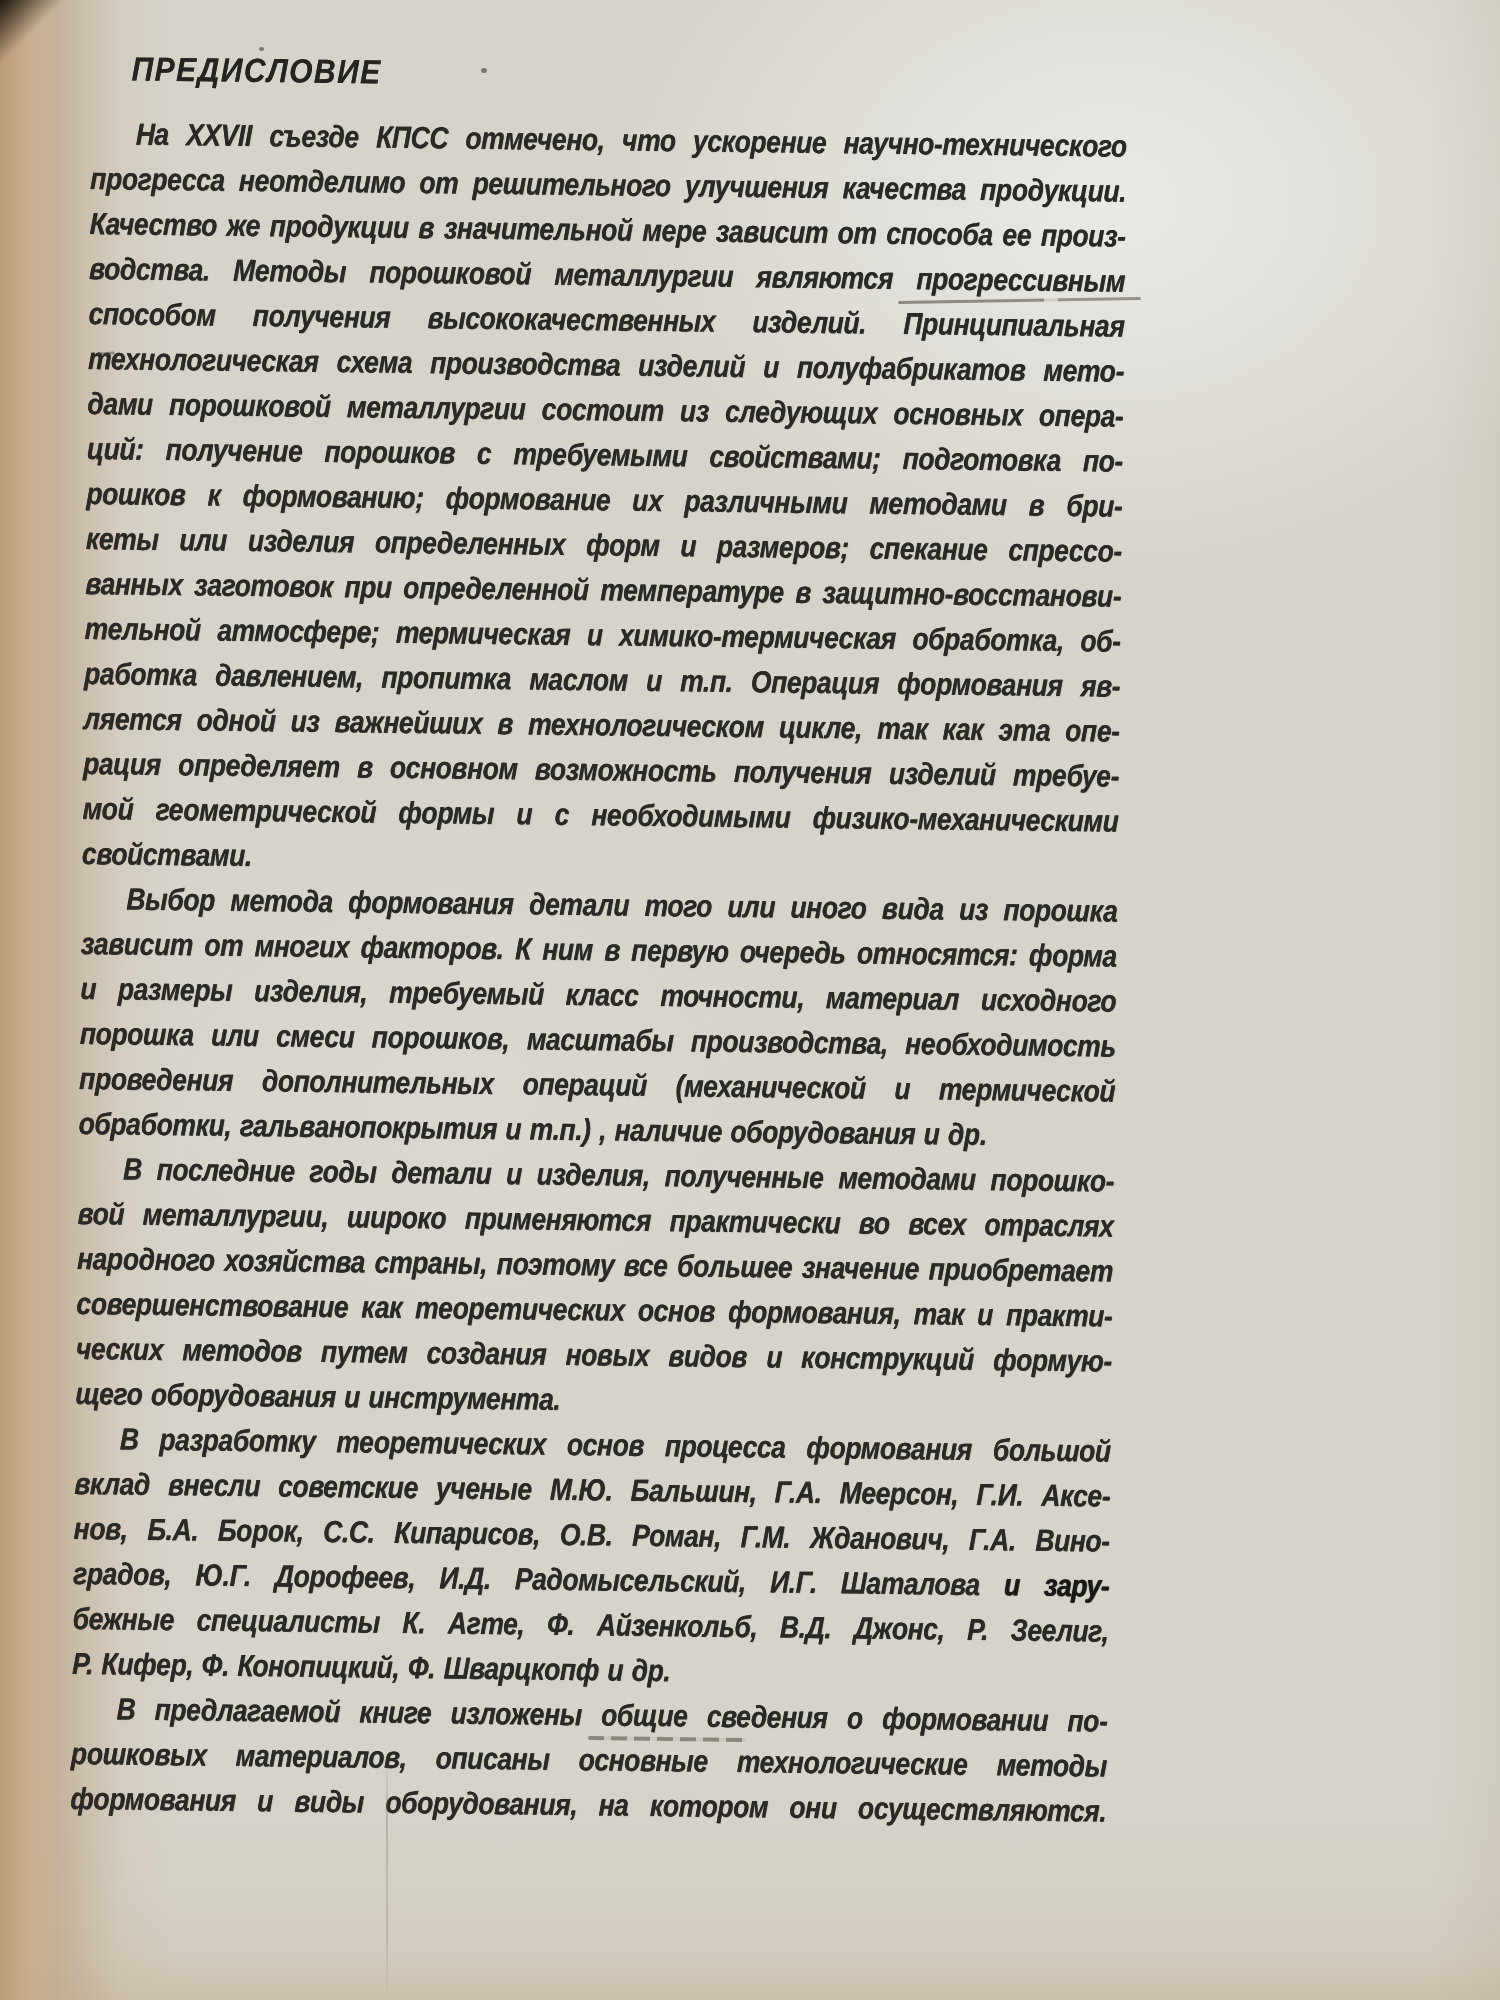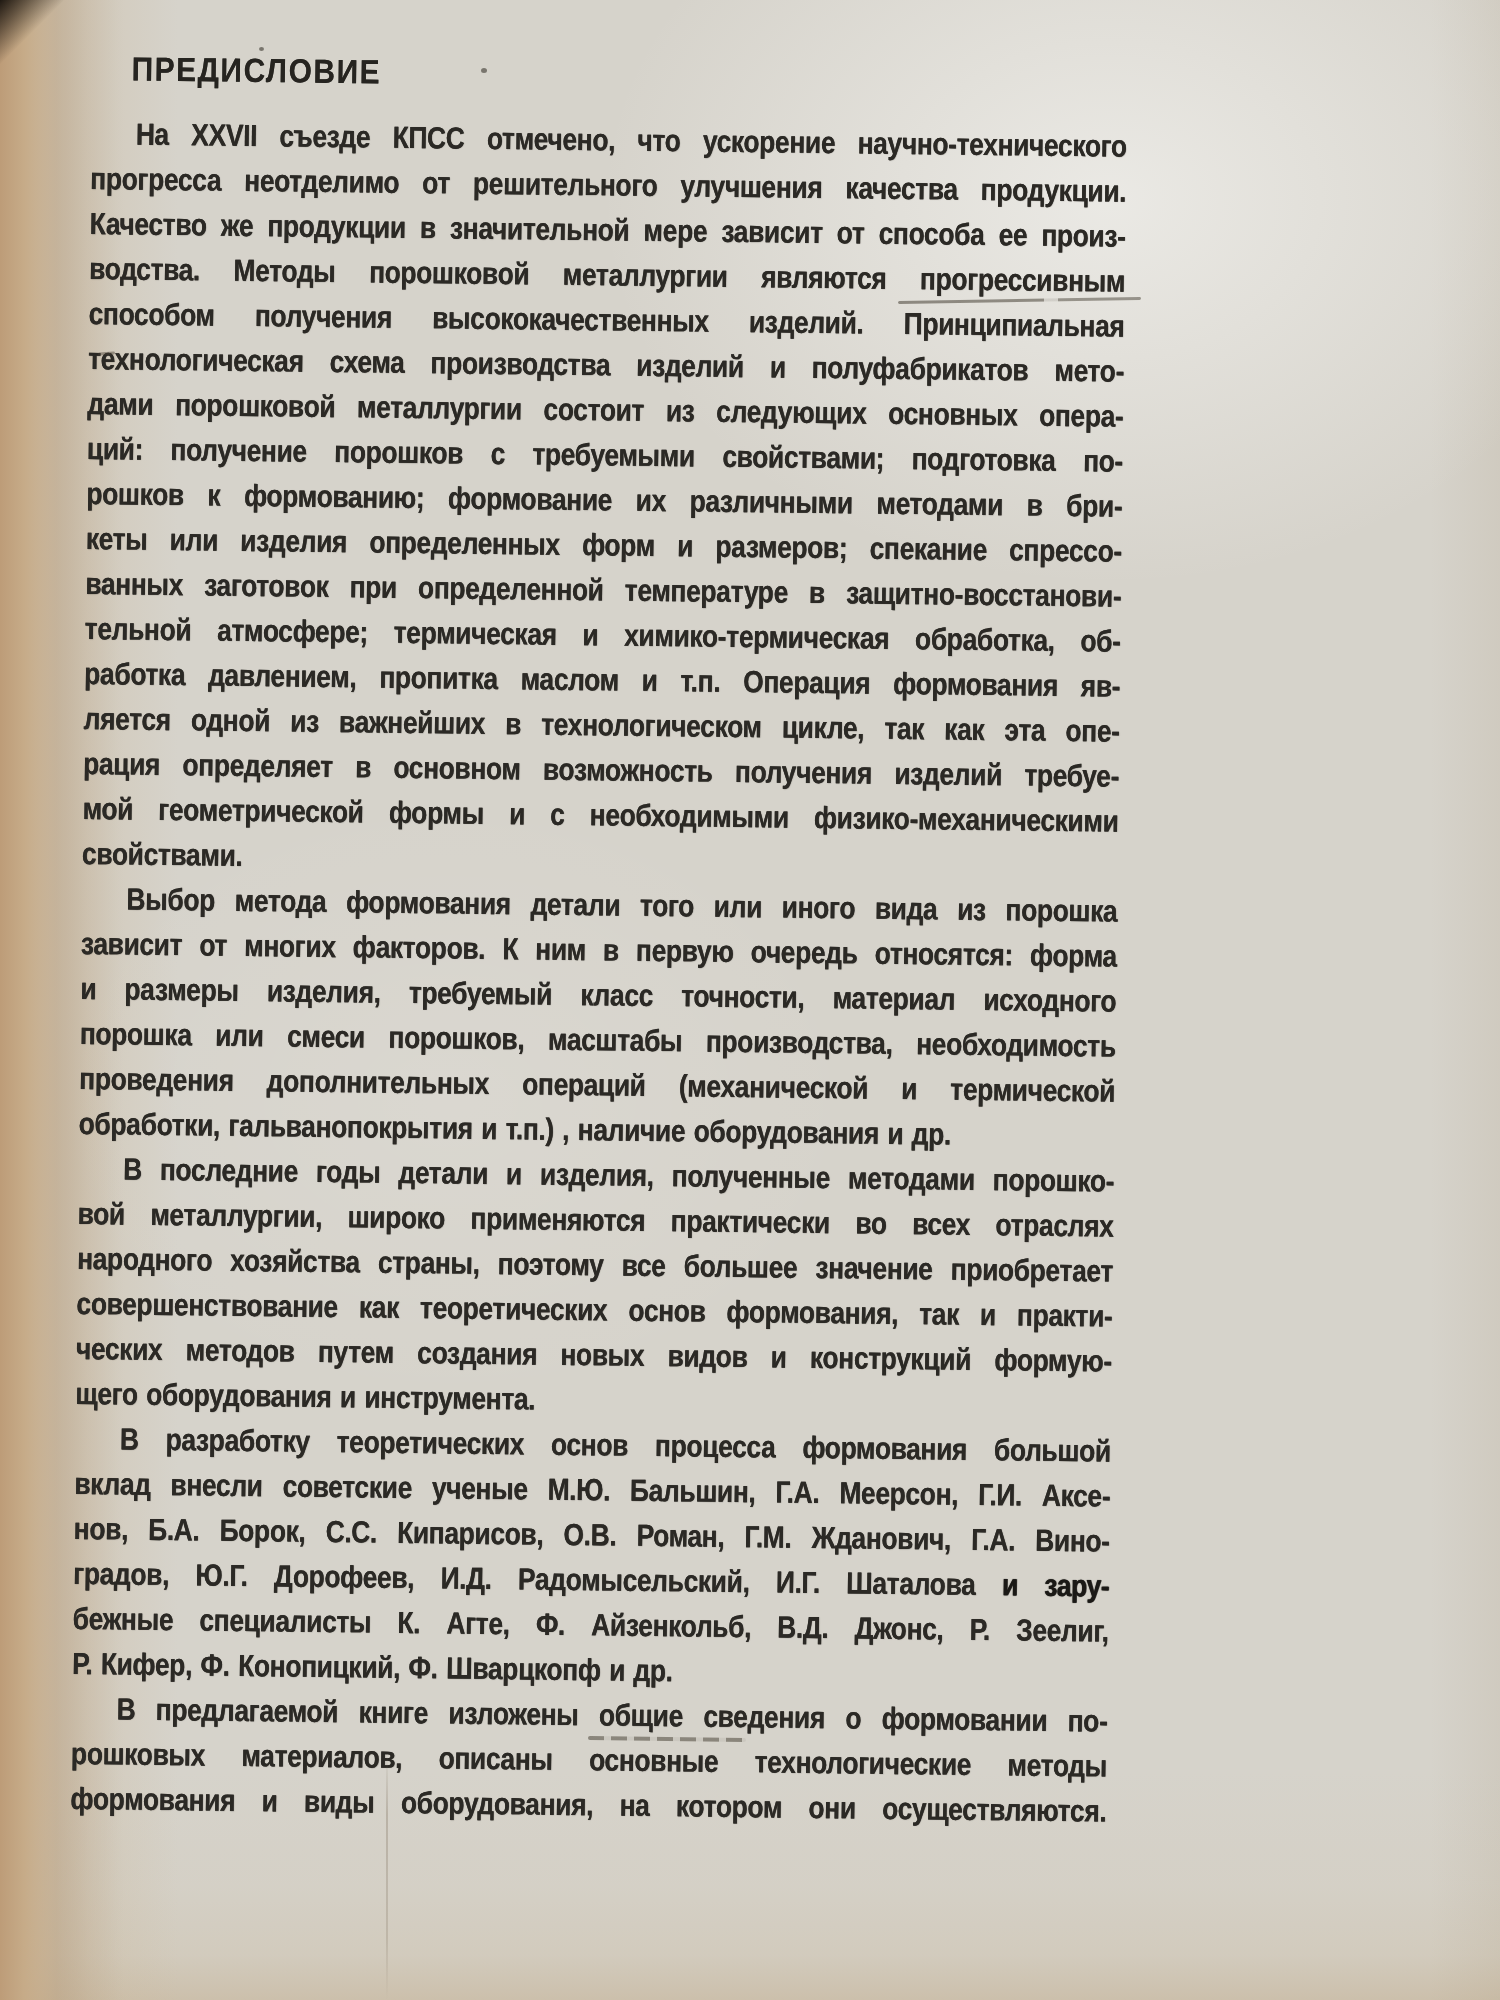--- a/index.html
+++ b/index.html
@@ -22,20 +22,21 @@
       linear-gradient(90deg, rgba(0,0,0,0) 30px, rgba(94,74,52,0.16) 56px, rgba(94,74,52,0.05) 88px, rgba(0,0,0,0) 125px),
       
       radial-gradient(ellipse 820px 620px at 74% 10%, rgba(238,237,233,0.85), rgba(238,237,233,0) 62%),
       
       linear-gradient(0deg, rgba(187,160,120,0.38) 0px, rgba(193,170,133,0.20) 45px, rgba(193,170,133,0.07) 115px, rgba(0,0,0,0) 230px),
       
       linear-gradient(270deg, rgba(160,140,110,0.12) 0px, rgba(160,140,110,0) 70px),
       
       radial-gradient(ellipse 700px 520px at 30% 55%, rgba(255,255,255,0.10), rgba(255,255,255,0) 60%),
       #d6d3cb;
+    font-style: italic;
   }
   .textblock {
     position: absolute;
     left: 82px; top: 58px;
     width: 1036px;
     transform: rotate(0.7deg);
     transform-origin: 50% 45%;
     color: #2b2925;
   }
   .title {

